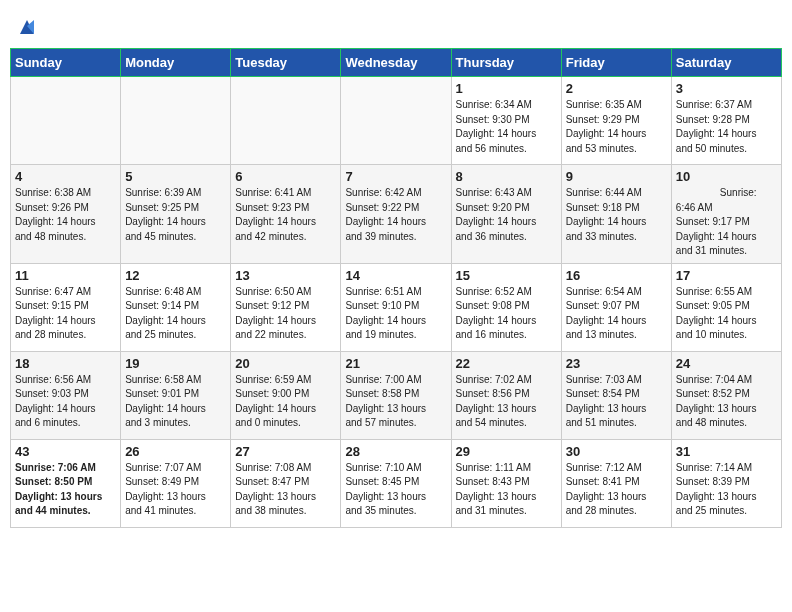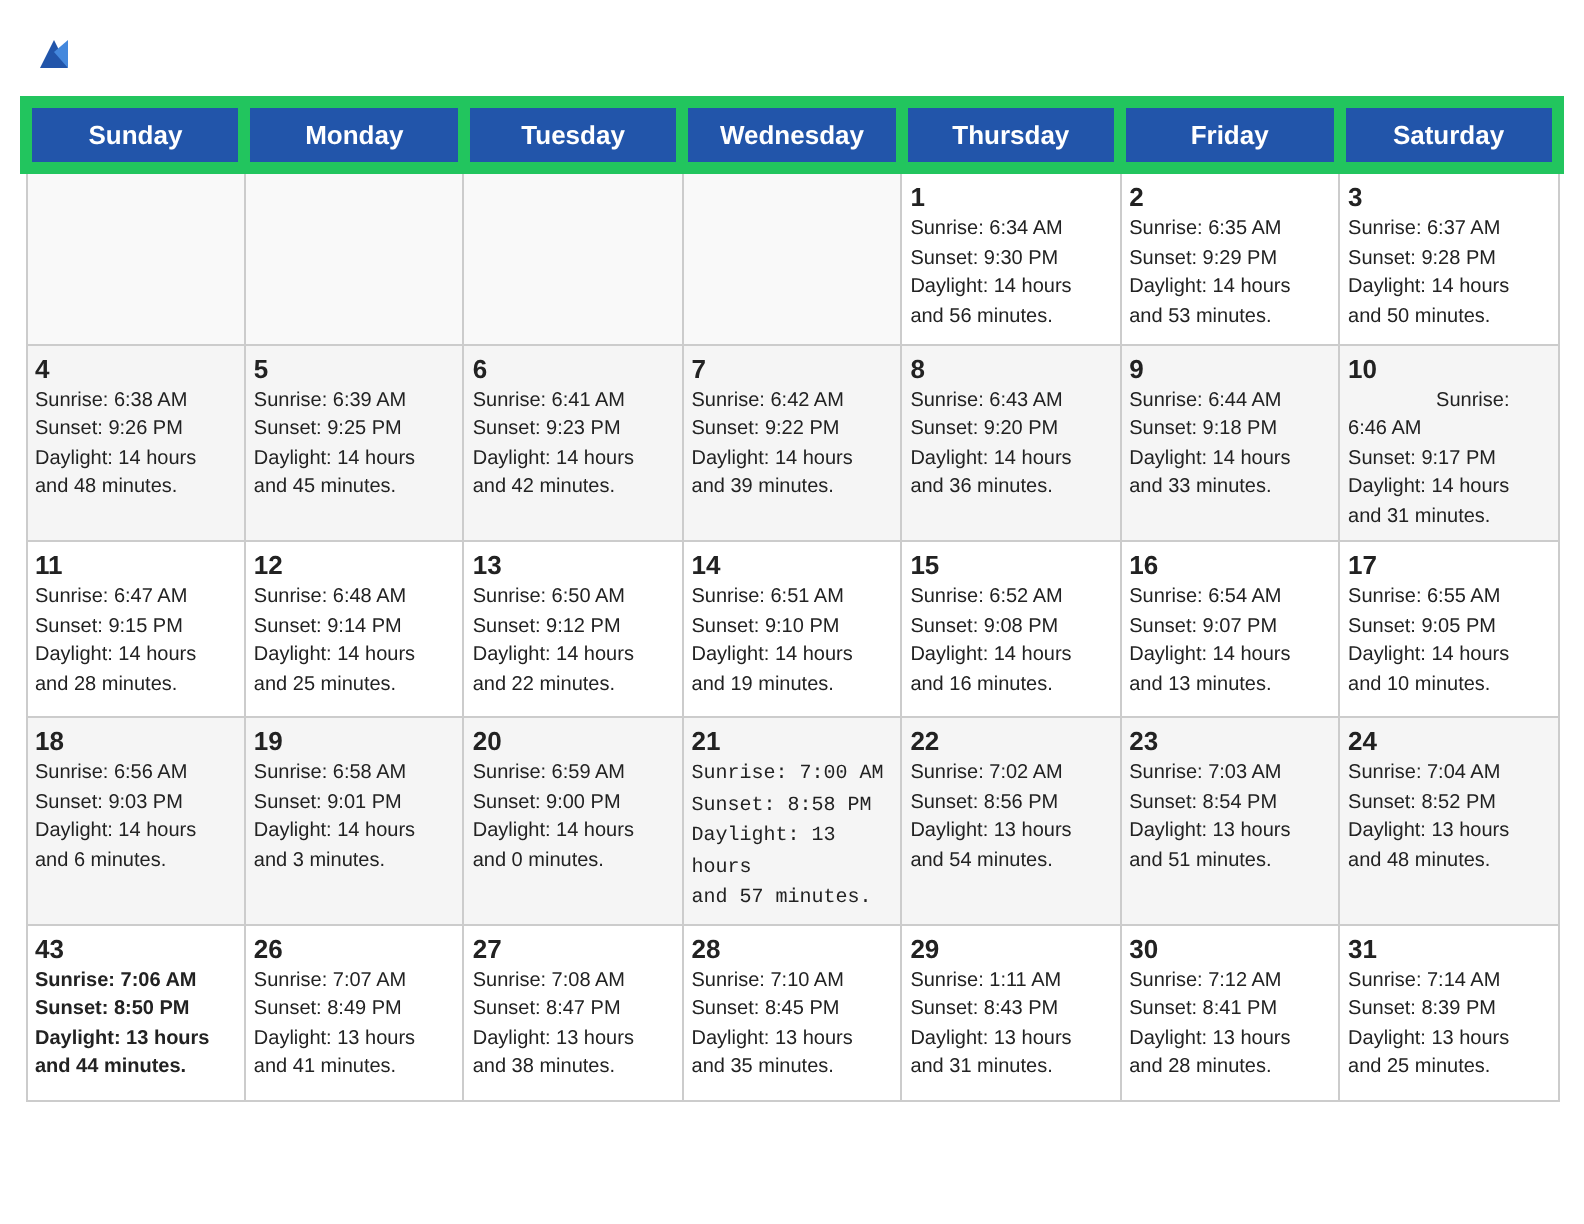--- a/index.html
+++ b/index.html
@@ -53,22 +53,22 @@
       width: 100%;
       border-collapse: collapse;
       table-layout: fixed;
     }
     thead th {
       background-color: #2255aa;
       color: #fff;
       font-size: 13px;
       font-weight: bold;
       padding: 6px 4px;
-      border: 6px solid #22c55e;
-      text-align: center;
+      border: 1px solid #22c55e;
+      text-align: left;
     }
     tbody td {
       border: 1px solid #ccc;
       vertical-align: top;
       padding: 4px 4px 4px 4px;
       font-size: 10.5px;
       color: #222;
       height: 88px;
       background: #fff;
     }
@@ -209,21 +209,21 @@
 Daylight: 14 hours
 and 6 minutes.</span></td>
         <td><span class="day-number">19</span><span class="day-info" style="white-space: pre-line;">Sunrise: 6:58 AM
 Sunset: 9:01 PM
 Daylight: 14 hours
 and 3 minutes.</span></td>
         <td><span class="day-number">20</span><span class="day-info" style="white-space: pre-line;">Sunrise: 6:59 AM
 Sunset: 9:00 PM
 Daylight: 14 hours
 and 0 minutes.</span></td>
-        <td><span class="day-number">21</span><span class="day-info" style="white-space: pre-line; font-family: Liberation Mono, monospace;">Sunrise: 7:00 AM
+        <td><span class="day-number">21</span><span class="day-info" style="white-space: pre-line;">Sunrise: 7:00 AM
 Sunset: 8:58 PM
 Daylight: 13 hours
 and 57 minutes.</span></td>
         <td><span class="day-number">22</span><span class="day-info" style="white-space: pre-line;">Sunrise: 7:02 AM
 Sunset: 8:56 PM
 Daylight: 13 hours
 and 54 minutes.</span></td>
         <td><span class="day-number">23</span><span class="day-info" style="white-space: pre-line;">Sunrise: 7:03 AM
 Sunset: 8:54 PM
 Daylight: 13 hours

